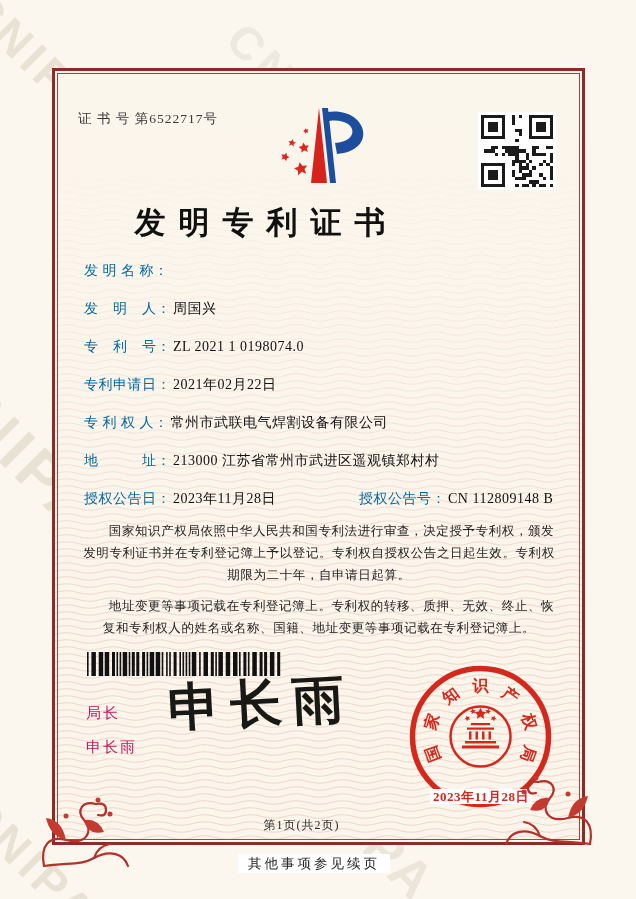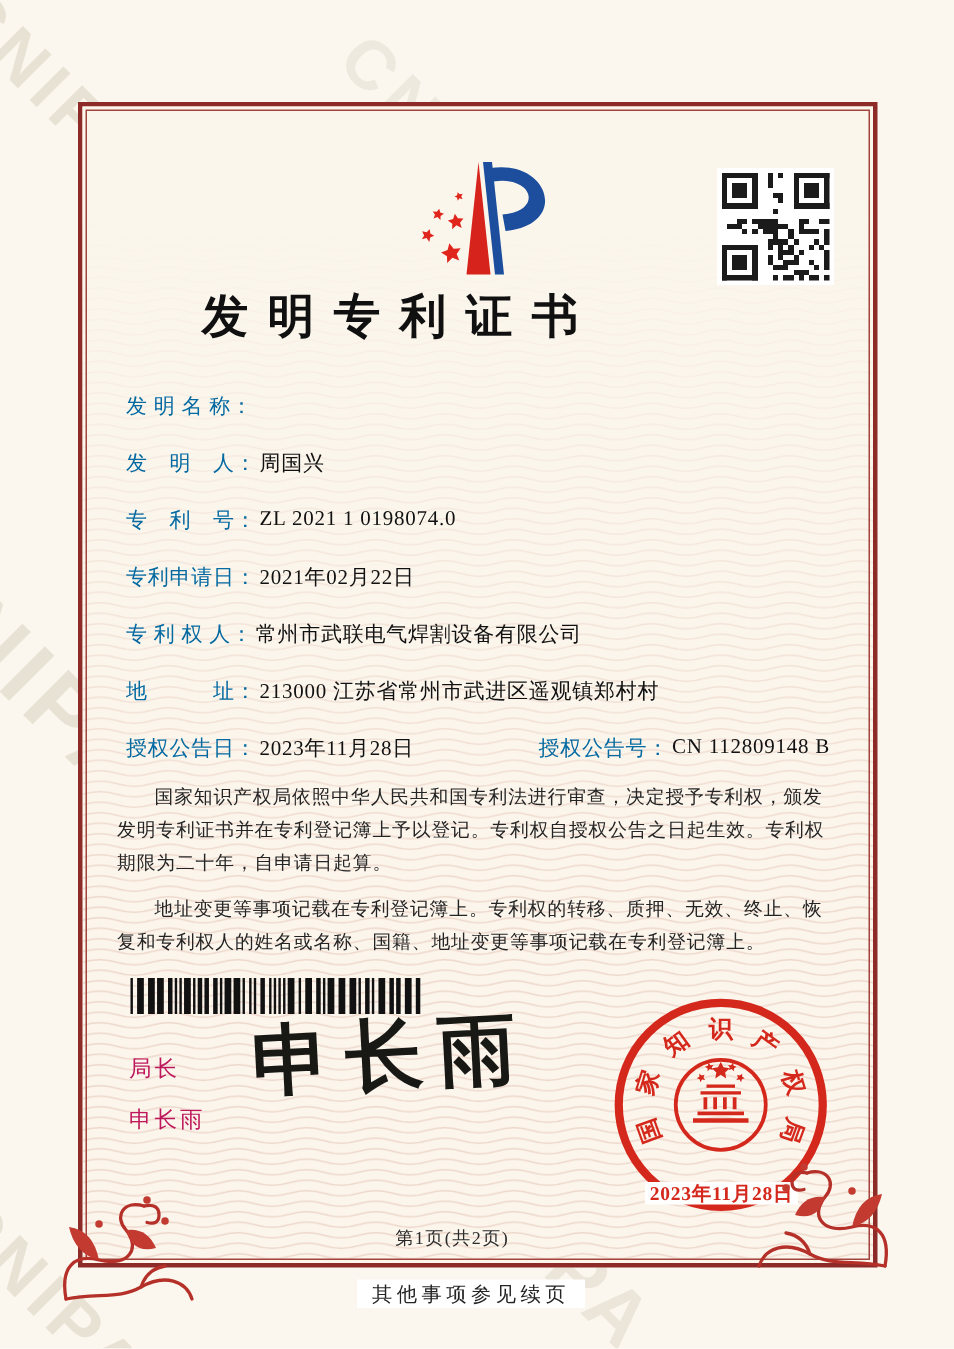--- a/index.html
+++ b/index.html
@@ -41,36 +41,36 @@
     background:linear-gradient(180deg,#fbf6ec 6%,rgba(251,246,236,0) 70%);
   }
   
   .cert-no{
     position:absolute; left:78px; top:110px; font-size:13.5px;
     letter-spacing:1px; color:#3a3a3a; z-index:4;
   }
   .logo{position:absolute; left:250px; top:100px; width:160px; height:85px; z-index:4;}
   .qr{position:absolute; left:478px; top:112px; width:72px; height:72px; background:#fff; padding:3px; z-index:4;}
   .title{
-    position:absolute; left:0; top:190px; width:520px; margin:0;
+    position:absolute; left:0; top:202px; width:520px; margin:0;
     text-align:center; font-size:31px; font-weight:bold;
     letter-spacing:13px; text-indent:13px; color:#101010; z-index:4;
   }
   
   .fields{position:absolute; left:84px; top:252px; width:480px; z-index:4;}
   .frow{position:relative; height:38px; display:flex; align-items:center; font-size:14px;}
   .flabel{color:#0369a1; white-space:pre; letter-spacing:0.5px;}
   .fvalue{color:#111; margin-left:2px; letter-spacing:0.5px;}
   .pair2{position:absolute; left:248px; display:flex; align-items:center;margin-left:27px;}
   
   .legal{
     position:absolute; left:78px; top:520px; width:482px; z-index:4;
     font-size:12.5px; line-height:22px; color:#242424; letter-spacing:0.6px;
   }
-  .legal p{margin:0 0 9px 0; text-indent:2em;}
+  .legal p{margin:0 0 9px 0; text-indent:2em;text-align:center;}
   
   .barcode{position:absolute; left:85px; top:652px; width:200px; height:24px; z-index:4;}
   
   .official{
     position:absolute; left:86px; top:696px; z-index:4;
     font-family:"Liberation Sans","DejaVu Sans",sans-serif;
     font-size:15px; color:#be185d; line-height:34px; letter-spacing:2px;
   }
   .signature{
     position:absolute; left:168px; top:668px; width:230px; z-index:4;
@@ -122,20 +122,21 @@
         <pattern id="wv" width="46" height="7" patternUnits="userSpaceOnUse">
           <path d="M0 3.5 Q 11.5 0 23 3.5 T 46 3.5" fill="none" stroke="rgba(203,132,110,0.28)" stroke-width="1"></path>
         </pattern>
       </defs>
       <rect width="100%" height="100%" fill="url(#wv)"></rect>
     </svg>
     <div class="wave-fade"></div>
     <div class="frame-inner"></div>
   </div>
 
+  <div class="cert-no">证 书 号 第6522717号</div>
 
   <div class="logo">
     <svg width="160" height="85" viewBox="0 0 160 85">
       <defs>
         <path id="st" d="M0,-10 L2.94,-4.05 L9.51,-3.09 L4.76,1.55 L5.88,8.09 L0,4.1 L-5.88,8.09 L-4.76,1.55 L-9.51,-3.09 L-2.94,-4.05 Z"></path>
       </defs>
       <g fill="#e0251d">
         <use href="#st" transform="translate(56,31) scale(0.30) rotate(-18)"></use>
         <use href="#st" transform="translate(42,43) scale(0.40) rotate(12)"></use>
         <use href="#st" transform="translate(54,48) scale(0.55) rotate(-8)"></use>

